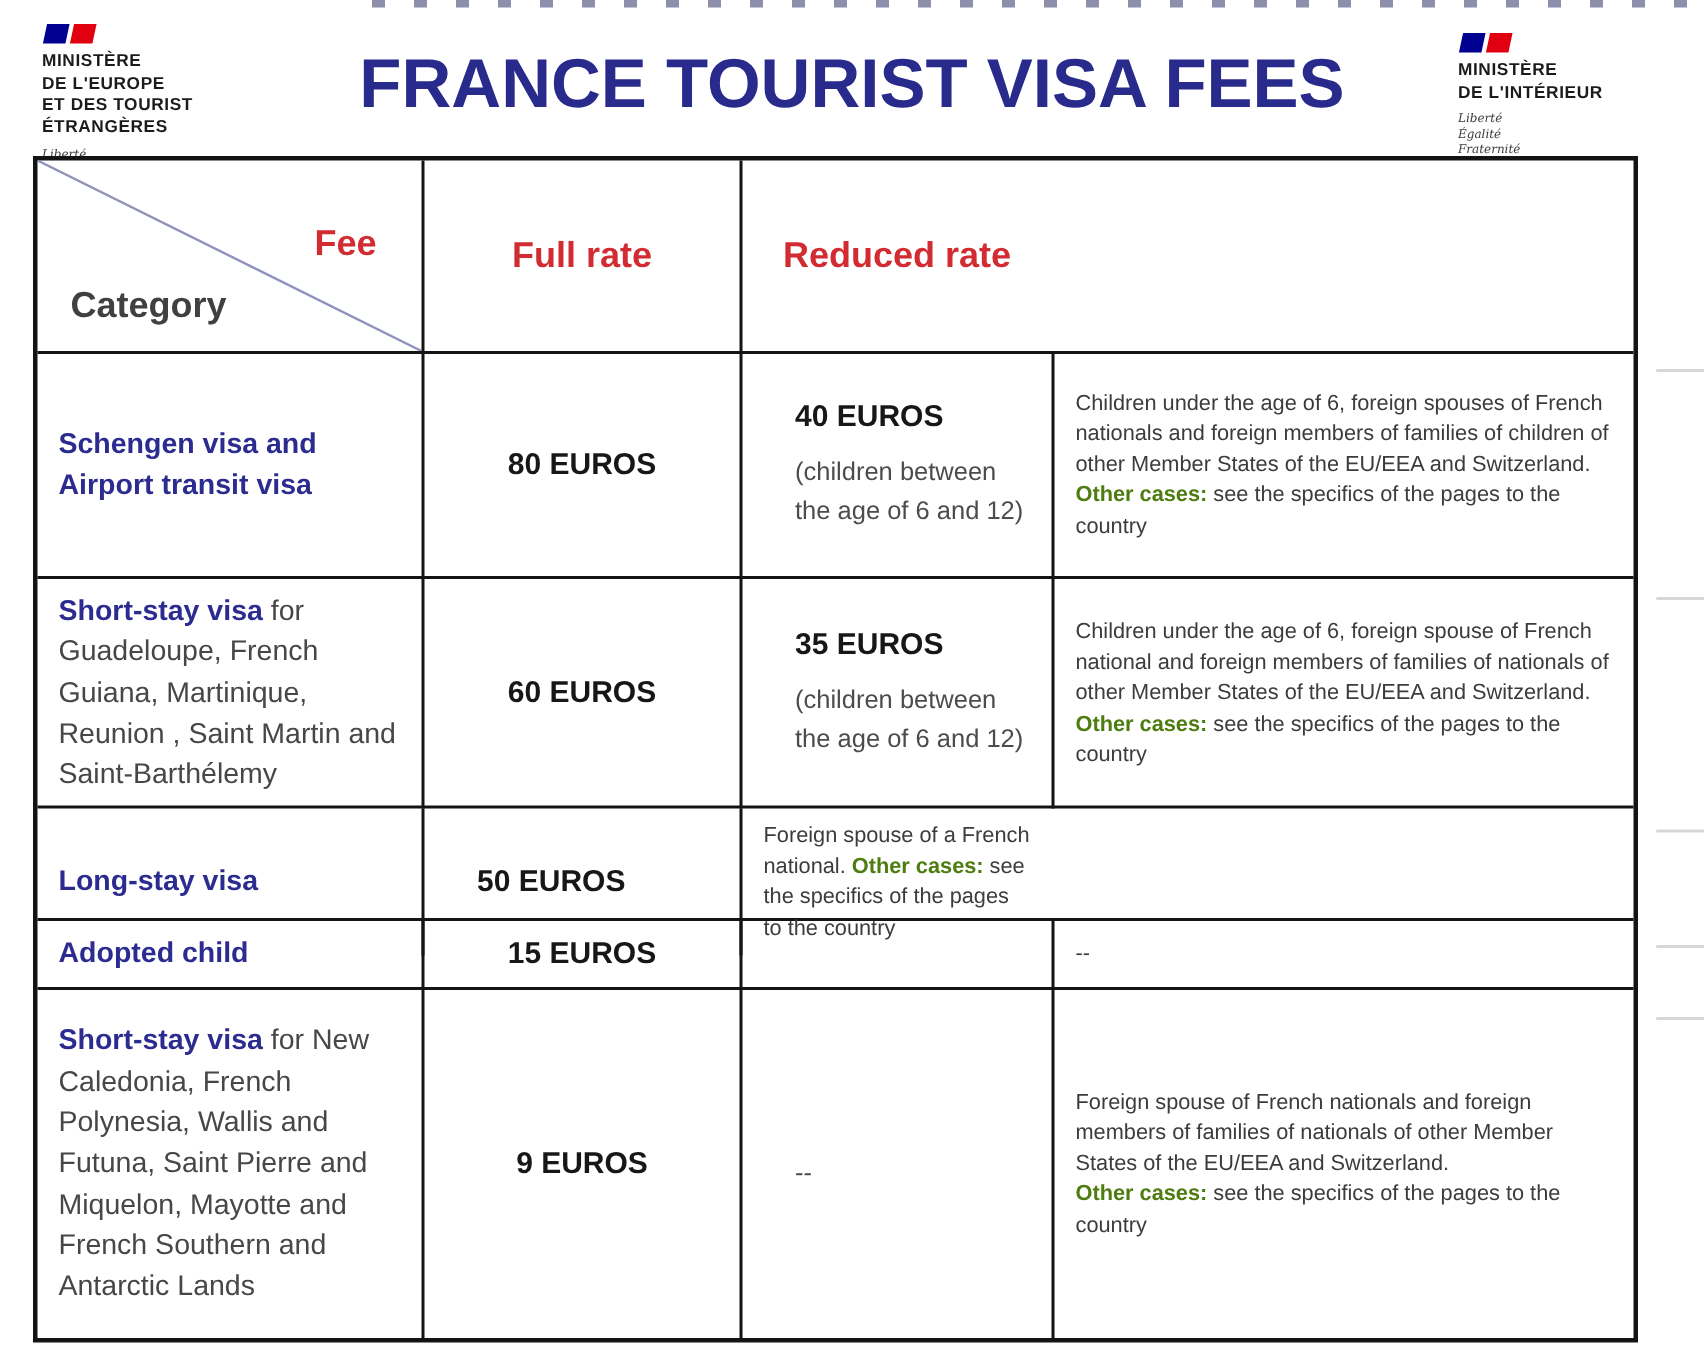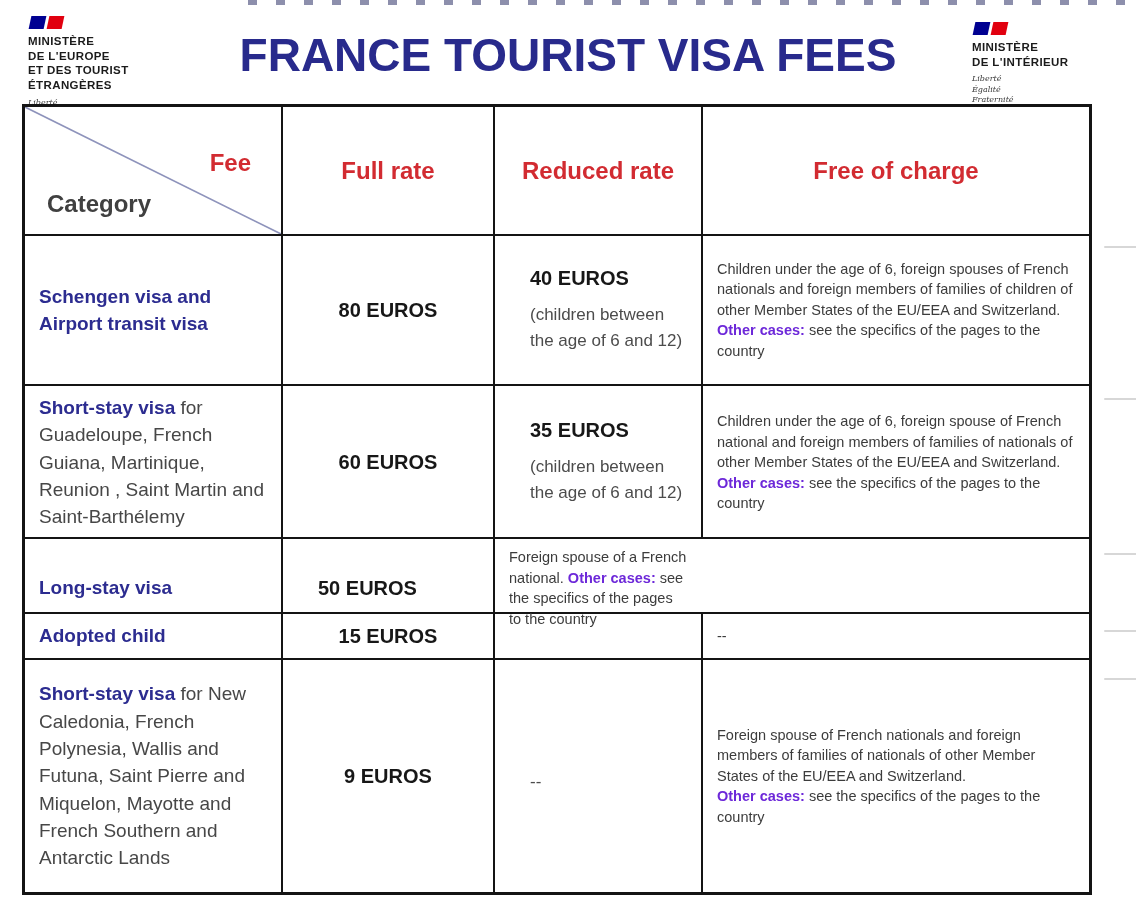--- a/index.html
+++ b/index.html
@@ -69,21 +69,21 @@
   .red-cell{display:flex;flex-direction:column;justify-content:center;
     padding:10px 12px 10px 35px;}
   .red-cell .amount{font-size:20px;font-weight:700;color:#171717;}
   .red-cell .amount:empty{display:none;}
   .red-cell .note{margin-top:12px;font-size:17px;line-height:1.5;color:#4c4c4c;}
   .red-cell .note:empty{display:none;}
 
   
   .free-cell{display:flex;align-items:center;padding:8px 14px;}
   .free-cell .txt{font-size:14.5px;line-height:1.42;color:#3c3c3c;white-space:pre-line;}
-  .free-cell .strong{font-weight:700;color:#6d28d9;}
+  .free-cell .strong{font-weight:700;color:#4d7c0f;}
 
   
   .sliver-line{position:absolute;left:1104px;width:32px;height:2px;
     background:#d7d7d7;border-radius:2px 0 0 2px;}
 </style>
 </head>
 <body>
 
 <div class="top-dashes"></div>
 
@@ -128,21 +128,20 @@
   <div class="row r-head">
     <div class="cell corner">
       <svg class="diag" viewBox="0 0 100 100" preserveAspectRatio="none">
         <line x1="0" y1="0" x2="100" y2="100" stroke="#8e93bb" stroke-width="1.6" vector-effect="non-scaling-stroke"></line>
       </svg>
       <span class="fee">Fee</span>
       <span class="cat">Category</span>
     </div>
     <div class="cell col-head">Full rate</div>
     <div class="cell col-head">Reduced rate</div>
-    <div class="cell col-head">Free of charge</div>
   </div>
 
   <div class="row r0">
     <div class="cell cat-cell">
       <div><span class="lead">Schengen visa and Airport transit visa</span><span></span></div>
     </div>
     <div class="cell full-cell">80 EUROS</div>
     <div class="cell red-cell">
       <div class="amount">40 EUROS</div>
       <div class="note">(children between the age of 6 and 12)</div>

